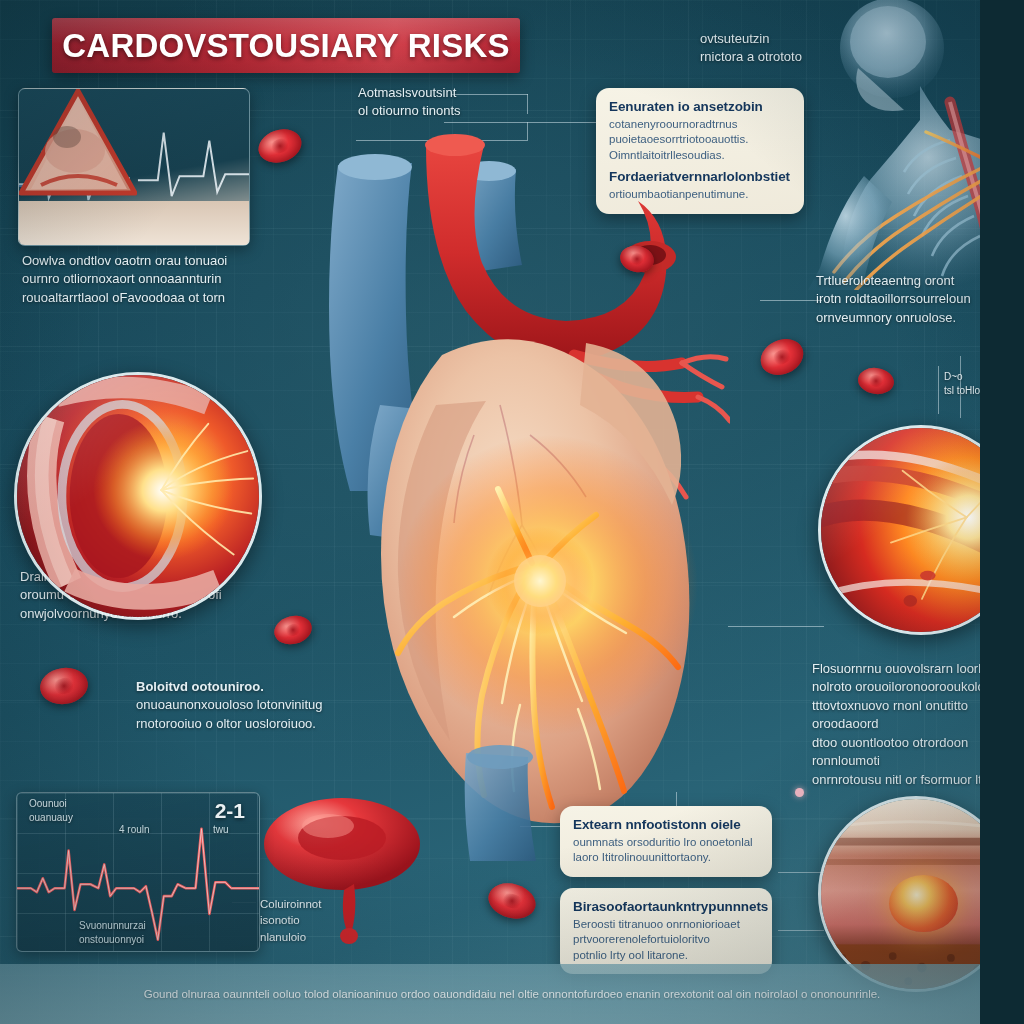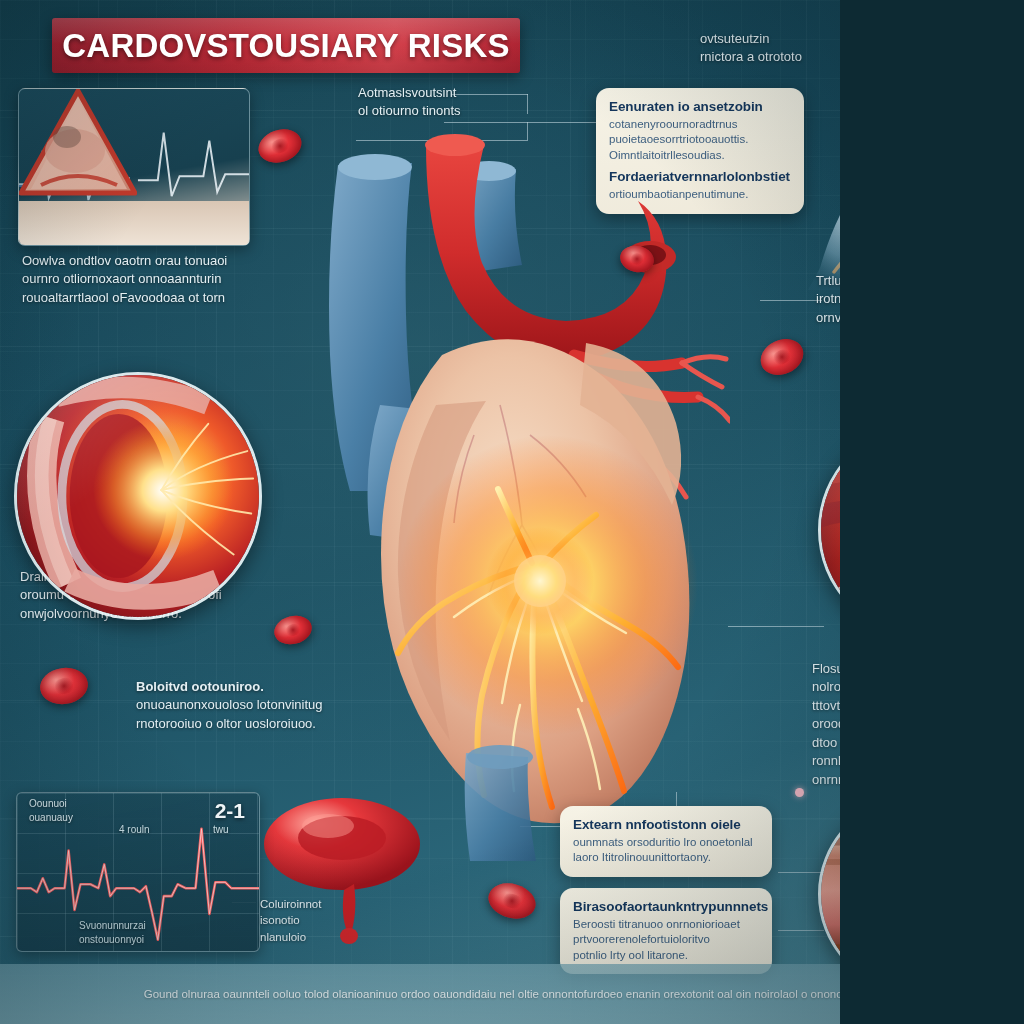--- a/index.html
+++ b/index.html
@@ -1,18 +1,18 @@
 <!DOCTYPE html>
 <html><head>
 <meta charset="utf-8">
 <style>
   html,body{margin:0;padding:0;background:#0d2a33;}
   *{box-sizing:border-box;}
   #poster{
-    position:relative;width:840px;height:1024px;overflow:hidden;
+    position:relative;width:980px;height:1024px;overflow:hidden;
     font-family:"Liberation Sans","DejaVu Sans",sans-serif;
     background:
       radial-gradient(ellipse 80% 60% at 50% 35%, rgba(46,98,113,.55) 0%, rgba(21,62,75,0) 70%),
       linear-gradient(160deg,#14404e 0%,#17485a 28%,#1d5264 52%,#2a6578 78%,#4e8a9a 100%);
   }
   
   .grid{position:absolute;inset:0;
     background-image:
       linear-gradient(rgba(190,225,235,.055) 1px,transparent 1px),
       linear-gradient(90deg,rgba(190,225,235,.055) 1px,transparent 1px);

